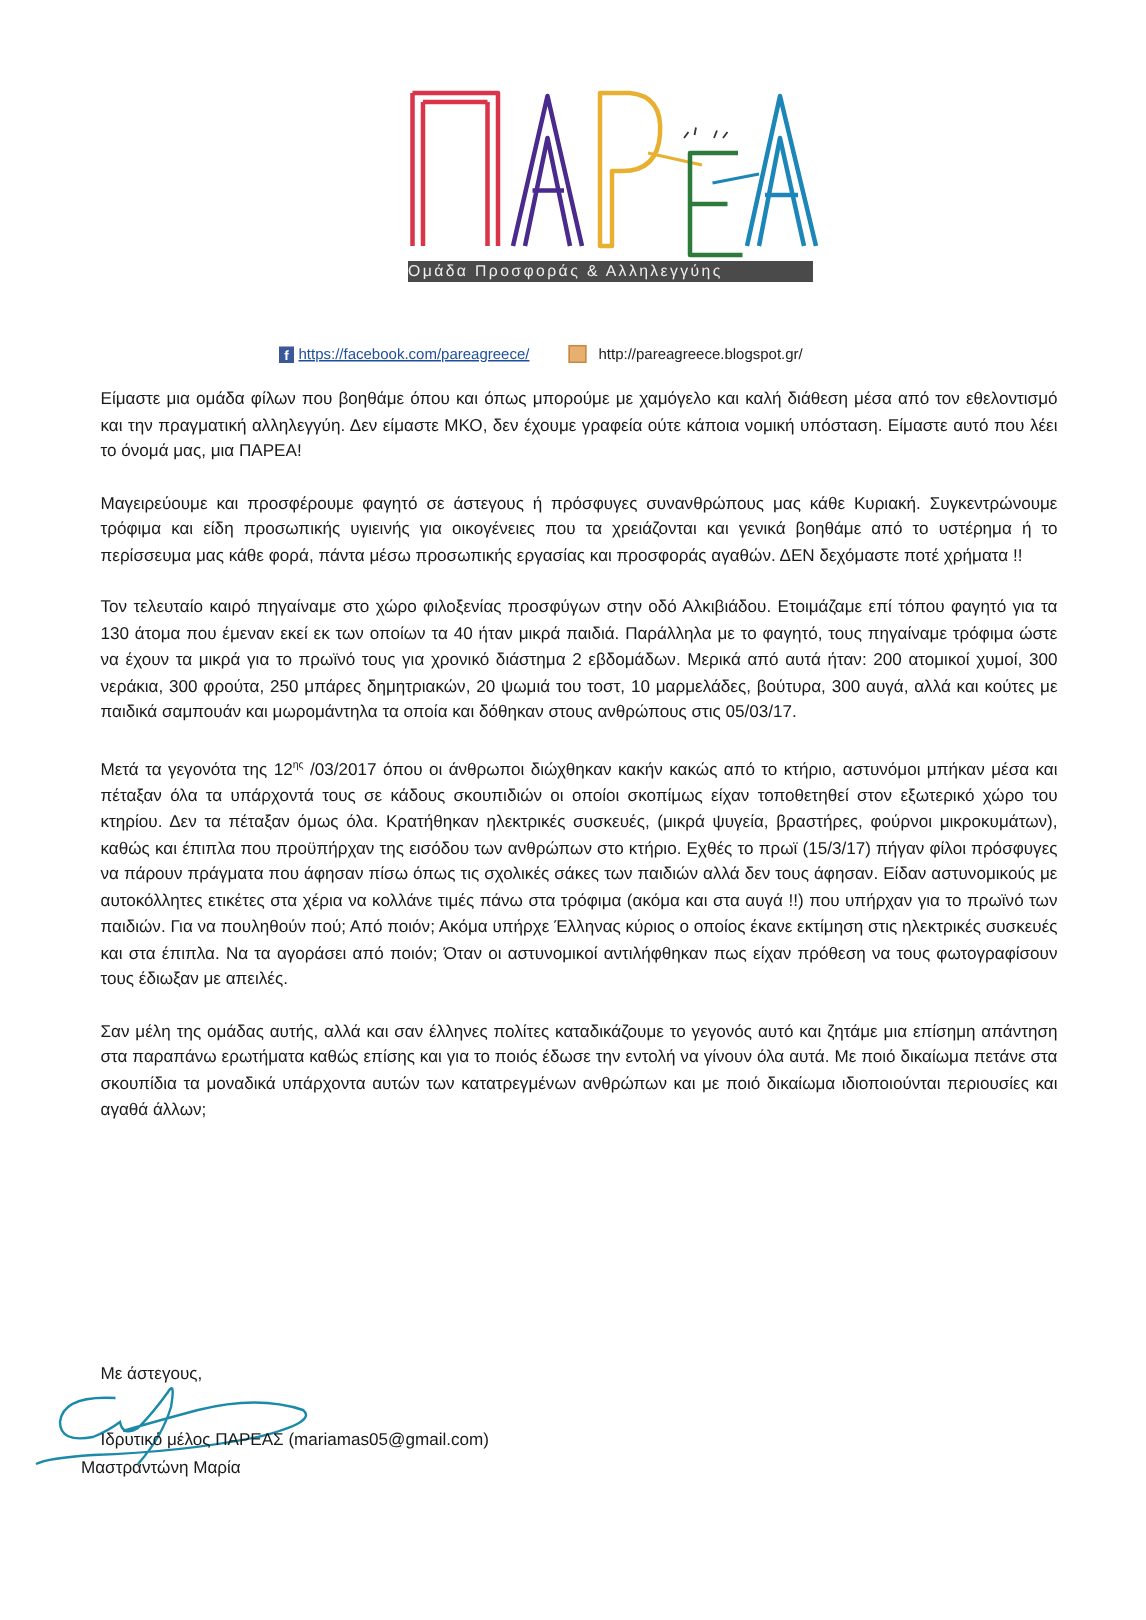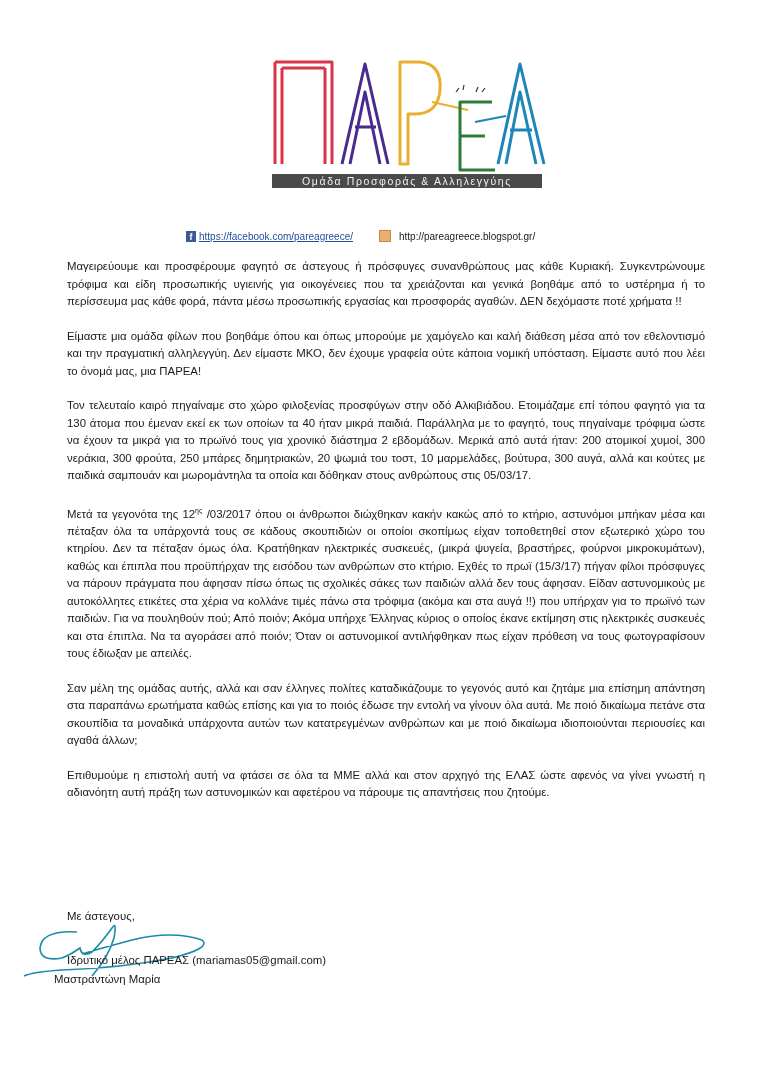--- a/index.html
+++ b/index.html
@@ -1,21 +1,21 @@
 <!DOCTYPE html>
 <html><head>
 <meta charset="utf-8">
 <style>
   html, body { margin:0; padding:0; background:#fff; }
   body { width:764px; height:1080px; position:relative; overflow:hidden;
          font-family:"Liberation Sans", sans-serif; color:#1a1a1a; }
   .logo { position:absolute; left:270px; top:52px; width:280px; height:120px; }
   .tagline { position:absolute; left:272px; top:174px; width:270px; height:14px;
              background:#4a4a4a; color:#f0f0f0; font-size:10.5px; letter-spacing:1.6px;
-             text-align:center; line-height:14px; }
+             line-height:14px; }
   .links { position:absolute; left:186px; top:230px; font-size:10px; display:flex; align-items:center; }
   .fb-icon { display:inline-block; width:10px; height:11px; background:#3b5998; color:#fff;
              font-size:9px; font-weight:bold; line-height:12px; text-align:center; margin-right:3px; }
   .fb-link { color:#1f4e9a; text-decoration:underline;text-align:center; }
   .blog-icon { display:inline-block; width:10px; height:10px; background:#e8b070;
                border:1px solid #c88840; margin-left:26px; margin-right:8px; }
   .blog-link { color:#222; }
   .body { position:absolute; left:67px; top:258px; width:638px; font-size:11.4px; line-height:17.5px; }
   .body p { margin:0 0 17px 0; text-align:justify; }
   .body p.last { margin-bottom:14px; }
@@ -43,26 +43,25 @@
 <div class="tagline">Ομάδα Προσφοράς &amp; Αλληλεγγύης</div>
 
 <div class="links">
   <span class="fb-icon">f</span>
   <a class="fb-link">https://facebook.com/pareagreece/</a>
   <span class="blog-icon"></span>
   <span class="blog-link">http://pareagreece.blogspot.gr/</span>
 </div>
 
 <div class="body">
+  <p>Είμαστε μια ομάδα φίλων που βοηθάμε όπου και όπως μπορούμε με χαμόγελο και καλή διάθεση μέσα από τον εθελοντισμό και την πραγματική αλληλεγγύη. Δεν είμαστε ΜΚΟ, δεν έχουμε γραφεία ούτε κάποια νομική υπόσταση. Είμαστε αυτό που λέει το όνομά μας, μια ΠΑΡΕΑ!</p>
   <p>Μαγειρεύουμε και προσφέρουμε φαγητό σε άστεγους ή πρόσφυγες συνανθρώπους μας κάθε Κυριακή. Συγκεντρώνουμε τρόφιμα και είδη προσωπικής υγιεινής  για οικογένειες που τα χρειάζονται και γενικά βοηθάμε από το υστέρημα ή το περίσσευμα μας κάθε φορά, πάντα μέσω προσωπικής εργασίας και προσφοράς αγαθών. ΔΕΝ δεχόμαστε ποτέ χρήματα !!</p>
-  <p>Είμαστε μια ομάδα φίλων που βοηθάμε όπου και όπως μπορούμε με χαμόγελο και καλή διάθεση μέσα από τον εθελοντισμό και την πραγματική αλληλεγγύη. Δεν είμαστε ΜΚΟ, δεν έχουμε γραφεία ούτε κάποια νομική υπόσταση. Είμαστε αυτό που λέει το όνομά μας, μια ΠΑΡΕΑ!</p>
   <p>Τον τελευταίο καιρό πηγαίναμε στο χώρο φιλοξενίας προσφύγων στην οδό Αλκιβιάδου. Ετοιμάζαμε επί τόπου φαγητό για τα 130 άτομα που έμεναν εκεί εκ των οποίων τα 40 ήταν μικρά παιδιά. Παράλληλα με το φαγητό, τους πηγαίναμε τρόφιμα ώστε να έχουν τα μικρά για το πρωϊνό τους για χρονικό διάστημα 2 εβδομάδων. Μερικά από αυτά ήταν: 200 ατομικοί χυμοί, 300 νεράκια, 300 φρούτα, 250 μπάρες δημητριακών, 20 ψωμιά του τοστ, 10 μαρμελάδες, βούτυρα, 300 αυγά,  αλλά και κούτες με παιδικά σαμπουάν και μωρομάντηλα τα οποία και δόθηκαν στους ανθρώπους στις 05/03/17.</p>
   <p><span>Μετά τα γεγονότα της 12</span><sup>ης</sup><span> /03/2017 όπου οι άνθρωποι διώχθηκαν κακήν κακώς από το κτήριο, αστυνόμοι μπήκαν μέσα και πέταξαν όλα τα υπάρχοντά τους σε κάδους σκουπιδιών οι οποίοι σκοπίμως είχαν τοποθετηθεί στον εξωτερικό χώρο του κτηρίου. Δεν τα πέταξαν όμως όλα. Κρατήθηκαν ηλεκτρικές συσκευές, (μικρά ψυγεία, βραστήρες, φούρνοι μικροκυμάτων), καθώς και έπιπλα που προϋπήρχαν της εισόδου των ανθρώπων στο κτήριο. Εχθές το πρωϊ  (15/3/17) πήγαν φίλοι πρόσφυγες να πάρουν πράγματα που άφησαν πίσω όπως τις σχολικές σάκες των παιδιών αλλά δεν τους άφησαν. Είδαν αστυνομικούς με αυτοκόλλητες ετικέτες στα χέρια να κολλάνε τιμές πάνω στα τρόφιμα (ακόμα και στα αυγά !!) που υπήρχαν για το πρωϊνό των παιδιών. Για να πουληθούν πού; Από ποιόν; Ακόμα υπήρχε Έλληνας κύριος ο οποίος έκανε εκτίμηση στις ηλεκτρικές συσκευές  και στα έπιπλα. Να τα αγοράσει από ποιόν;  Όταν οι αστυνομικοί αντιλήφθηκαν πως είχαν πρόθεση να τους φωτογραφίσουν τους έδιωξαν με απειλές.</span></p>
   <p>Σαν μέλη της ομάδας αυτής, αλλά και σαν έλληνες πολίτες καταδικάζουμε το γεγονός αυτό και ζητάμε μια επίσημη απάντηση στα παραπάνω ερωτήματα καθώς επίσης και για το ποιός έδωσε την εντολή να γίνουν όλα αυτά.  Με ποιό δικαίωμα πετάνε στα σκουπίδια τα μοναδικά υπάρχοντα αυτών των κατατρεγμένων ανθρώπων και με ποιό δικαίωμα ιδιοποιούνται περιουσίες και αγαθά άλλων;</p>
-  <p class="last"> Επιθυμούμε η επιστολή αυτή να φτάσει σε όλα τα ΜΜΕ αλλά και στον αρχηγό της ΕΛΑΣ ώστε αφενός να γίνει γνωστή η αδιανόητη αυτή πράξη των αστυνομικών και αφετέρου να πάρουμε τις απαντήσεις που ζητούμε.</p>
 </div>
 
 <div class="closing">Με άστεγους,</div>
 <svg class="signature" viewBox="0 0 190 62">
   <path d="M55 14 Q20 12 18 30 Q18 44 40 40 Q50 36 58 30 Q60 40 70 34 Q80 24 90 10 Q95 2 92 20 Q86 40 70 58 M60 36 Q80 30 110 22 Q150 12 180 22 Q190 30 150 40 Q100 50 40 52 Q10 54 2 58" fill="none" stroke="#1a8aa8" stroke-width="1.6"></path>
 </svg>
 <div class="sig-name">Μαστραντώνη Μαρία</div>
 <div class="sig-role">Ιδρυτικό μέλος ΠΑΡΕΑΣ (mariamas05@gmail.com)</div>
 
 </body></html>

